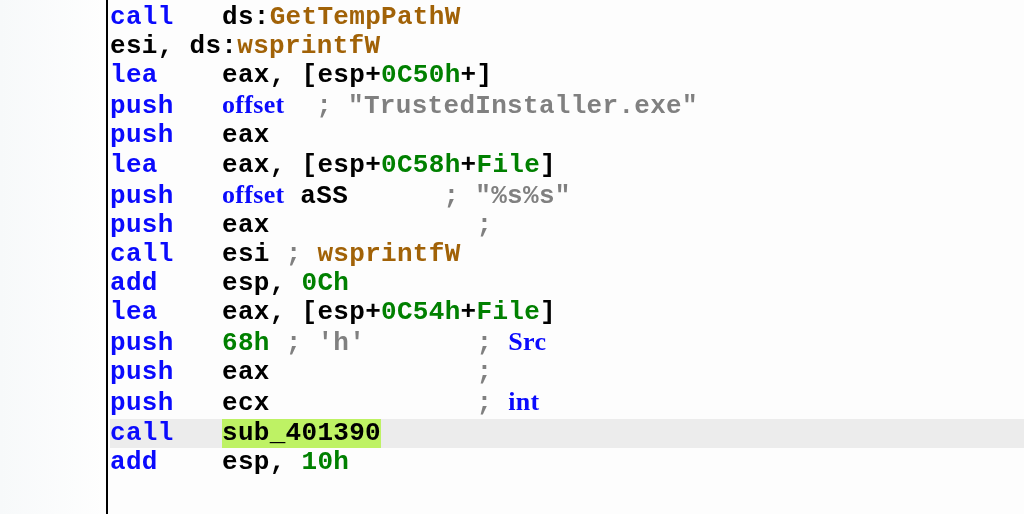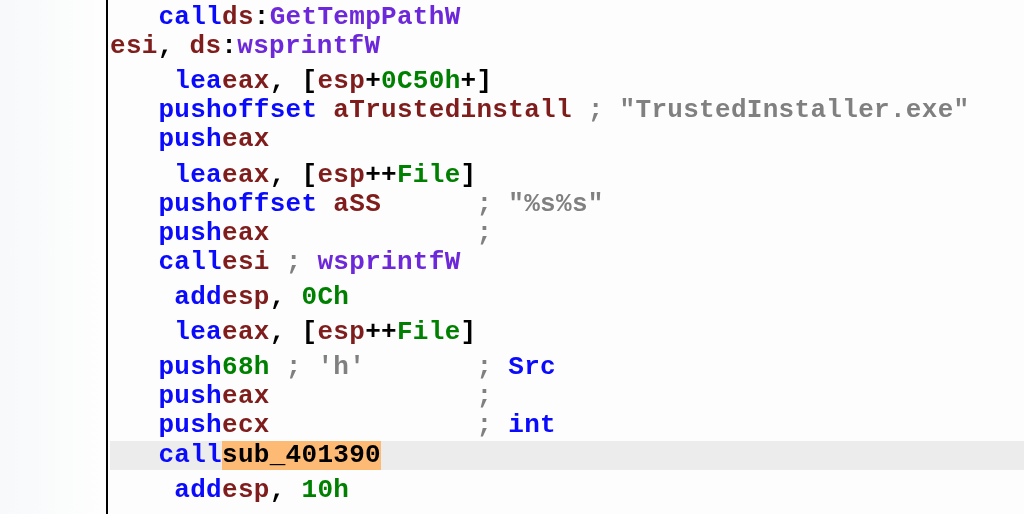--- a/index.html
+++ b/index.html
@@ -20,54 +20,53 @@
   .gutter {
     width: 108px;
     background: linear-gradient(90deg, #f7f9fa 0%, #fefefe 100%);
     border-right: 2px solid #000;
     flex-shrink: 0;
   }
   .code {
     flex: 1;
     padding-top: 3px;
     padding-left: 2px;
-    text-align: right;
   }
   .line {
     display: flex;
     align-items: baseline;
     white-space: pre;
     padding: 0;
   }
   .mn { color: #0a0afd; min-width: 112px; display: inline-block; }
-  .op { color: #7f1d1d; }
-  .num { color: #008000; margin-top: 6px; }
-  .api { color: #6d28d9; }
-  .sym { color: #0a0afd; }
+  .op { color: #000000; }
+  .num { color: #008000; }
+  .api { color: #a16207; }
+  .sym { color: #0a0afd; font-family: Liberation Serif, serif; }
   .cmt { color: #808080; }
   .pl { color: #000; }
   .hl-row { background: #ececec; }
-  .hl-text { background: #fdba74; }
+  .hl-text { background: #bef264; }
 </style>
 </head>
 <body>
 
 <div class="container">
   <div class="gutter"></div>
   <div class="code" id="code">
       <div class="line"><span class="mn">call</span><span class="op">ds</span><span class="pl">:</span><span class="api">GetTempPathW</span></div>
       <div class="line"><span class="op">esi</span><span class="pl">, </span><span class="op">ds</span><span class="pl">:</span><span class="api">wsprintfW</span></div>
       <div class="line"><span class="mn">lea</span><span class="op">eax</span><span class="pl">, [</span><span class="op">esp</span><span class="pl">+</span><span class="num">0C50h</span><span class="pl">+</span><span class="pl">]</span></div>
-      <div class="line"><span class="mn">push</span><span class="sym">offset</span><span class="pl"> </span><span class="op">aTrustedinstall</span><span class="pl"> </span><span class="cmt">; </span><span class="cmt">"TrustedInstaller.exe"</span></div>
+      <div class="line"><span class="mn">push</span><span class="sym">offset</span><span class="pl"> </span><span class="pl"> </span><span class="cmt">; </span><span class="cmt">"TrustedInstaller.exe"</span></div>
       <div class="line"><span class="mn">push</span><span class="op">eax</span></div>
-      <div class="line"><span class="mn">lea</span><span class="op">eax</span><span class="pl">, [</span><span class="op">esp</span><span class="pl">+</span><span class="pl">+</span><span class="num">File</span><span class="pl">]</span></div>
+      <div class="line"><span class="mn">lea</span><span class="op">eax</span><span class="pl">, [</span><span class="op">esp</span><span class="pl">+</span><span class="num">0C58h</span><span class="pl">+</span><span class="num">File</span><span class="pl">]</span></div>
       <div class="line"><span class="mn">push</span><span class="sym">offset</span><span class="pl"> </span><span class="op">aSS</span><span>      </span><span class="cmt">; </span><span class="cmt">"%s%s"</span></div>
       <div class="line"><span class="mn">push</span><span class="op">eax</span><span>             </span><span class="cmt">; </span></div>
       <div class="line"><span class="mn">call</span><span class="op">esi</span><span class="pl"> </span><span class="cmt">; </span><span class="api">wsprintfW</span></div>
       <div class="line"><span class="mn">add</span><span class="op">esp</span><span class="pl">, </span><span class="num">0Ch</span></div>
-      <div class="line"><span class="mn">lea</span><span class="op">eax</span><span class="pl">, [</span><span class="op">esp</span><span class="pl">+</span><span class="pl">+</span><span class="num">File</span><span class="pl">]</span></div>
+      <div class="line"><span class="mn">lea</span><span class="op">eax</span><span class="pl">, [</span><span class="op">esp</span><span class="pl">+</span><span class="num">0C54h</span><span class="pl">+</span><span class="num">File</span><span class="pl">]</span></div>
       <div class="line"><span class="mn">push</span><span class="num">68h</span><span class="pl"> </span><span class="cmt">; 'h'</span><span>       </span><span class="cmt">; </span><span class="sym">Src</span></div>
       <div class="line"><span class="mn">push</span><span class="op">eax</span><span>             </span><span class="cmt">; </span></div>
       <div class="line"><span class="mn">push</span><span class="op">ecx</span><span>             </span><span class="cmt">; </span><span class="sym">int</span></div>
       <div class="line hl-row"><span class="mn">call</span><span class="pl hl-text">sub_401390</span></div>
       <div class="line"><span class="mn">add</span><span class="op">esp</span><span class="pl">, </span><span class="num">10h</span></div>
     </div>
 </div>
 
 </body></html>

